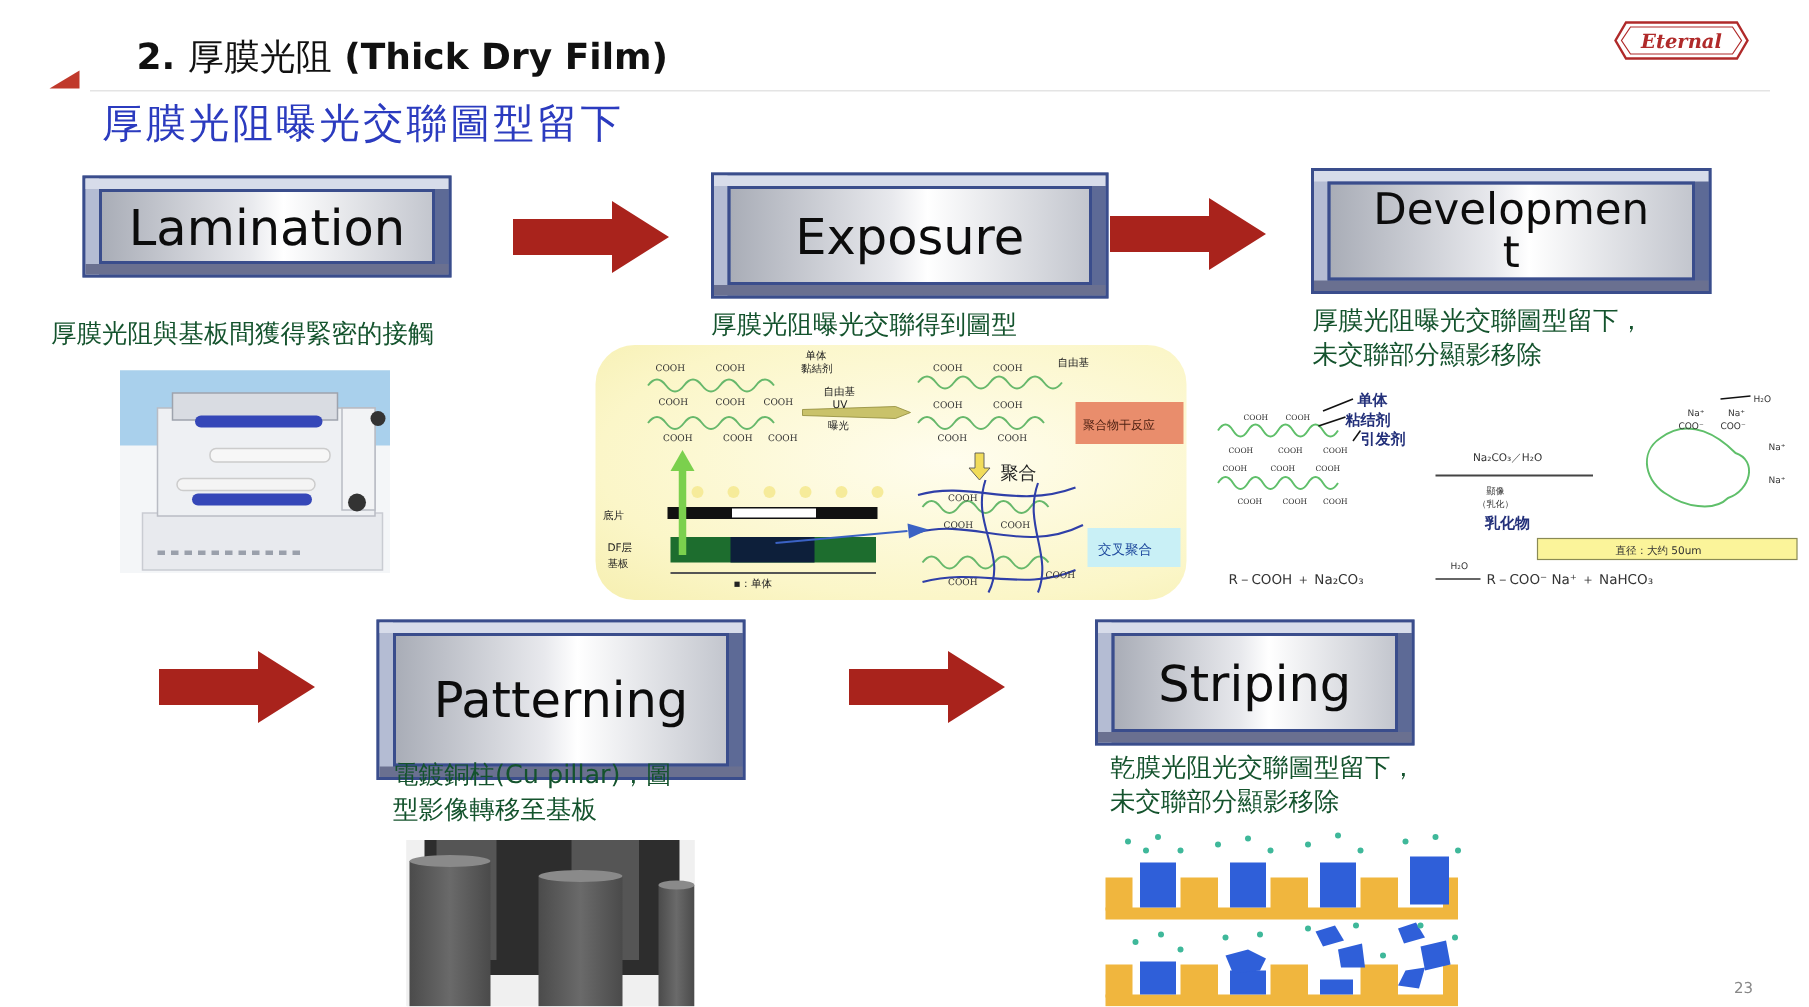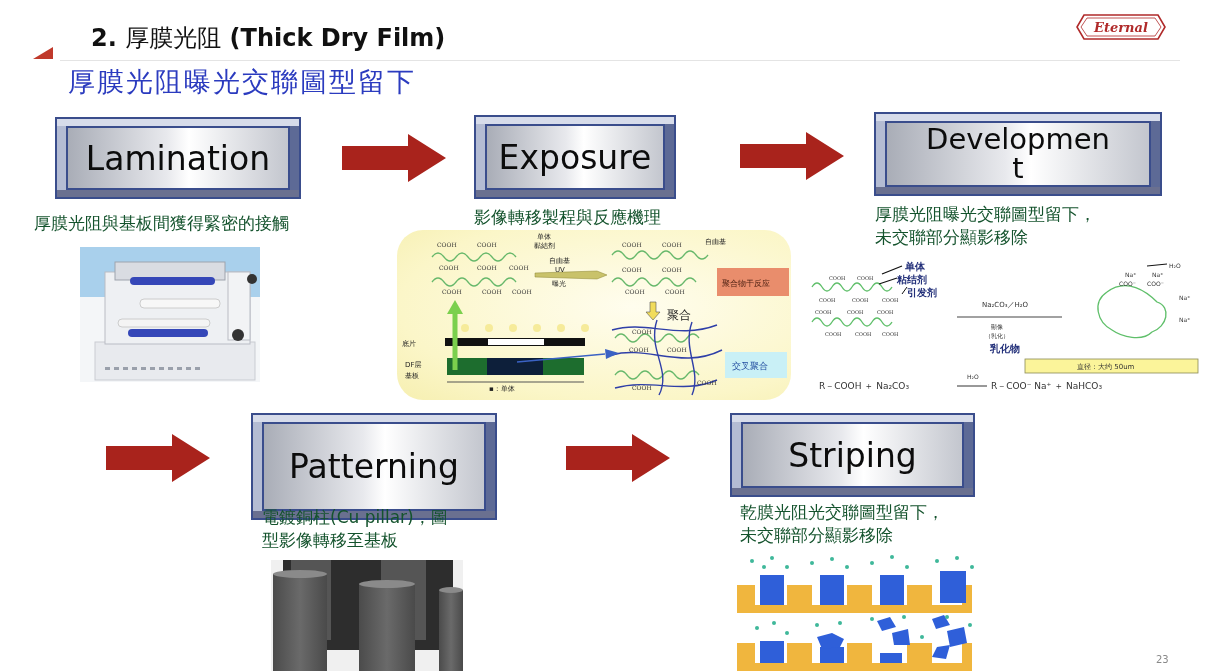--- a/index.html
+++ b/index.html
@@ -71,43 +71,43 @@
 </div>
 <div class="abs header-rule"></div>
 <div class="abs subtitle">厚膜光阻曝光交聯圖型留下</div>
 
 <svg class="abs logo" viewBox="0 0 90 26">
   <polygon points="8,1 82,1 89,13 82,25 8,25 1,13" fill="#fff" stroke="#b02a2a" stroke-width="1.6"></polygon>
   <polygon points="11,4 79,4 85,13 79,22 11,22 5,13" fill="none" stroke="#b02a2a" stroke-width="0.8"></polygon>
   <text x="45" y="18" text-anchor="middle" font-family="DejaVu Serif, serif" font-style="italic" font-weight="bold" font-size="13" fill="#b02a2a">Eternal</text>
 </svg>
 
-<div class="step" style="left:55px; top:117px; width:246px; height:82px;">
+<div class="step" style="left:55px; top:117px; width:246px; height:68px;">
   <div class="step-face">Lamination</div>
 </div>
 <div class="desc" style="left:34px; top:212px;">
   <div>厚膜光阻與基板間獲得緊密的接觸</div>
 </div>
 
 <svg class="arrow" style="left:342px; top:134px;" viewBox="0 0 104 48">
   <polygon points="0,12 66,12 66,0 104,24 66,48 66,36 0,36" fill="#a9231c"></polygon>
 </svg>
 
-<div class="step" style="left:474px; top:115px; width:202px; height:84px;">
+<div class="step" style="left:474px; top:115px; width:265px; height:84px;">
   <div class="step-face">Exposure</div>
 </div>
 <div class="desc" style="left:474px; top:206px;">
-  <div>影像轉移製程與反應機理</div>
+  <div>厚膜光阻曝光交聯得到圖型</div>
 </div>
 
 <svg class="arrow" style="left:740px; top:132px;" viewBox="0 0 104 48">
   <polygon points="0,12 66,12 66,0 104,24 66,48 66,36 0,36" fill="#a9231c"></polygon>
 </svg>
 
-<div class="step" style="left:874px; top:112px; width:288px; height:84px;">
+<div class="step" style="left:874px; top:112px; width:267px; height:84px;">
   <div class="step-face small">
     <div>
       <div>Developmen</div>
       <div>t</div>
     </div>
   </div>
 </div>
 <div class="desc" style="left:875px; top:203px;">
   <div>厚膜光阻曝光交聯圖型留下，</div>
   <div>未交聯部分顯影移除</div>
@@ -286,21 +286,21 @@
 </div>
 <div class="desc" style="left:262px; top:506px;">
   <div>電鍍銅柱(Cu pillar)，圖</div>
   <div>型影像轉移至基板</div>
 </div>
 
 <svg class="arrow" style="left:566px; top:434px;" viewBox="0 0 104 48">
   <polygon points="0,12 66,12 66,0 104,24 66,48 66,36 0,36" fill="#a9231c"></polygon>
 </svg>
 
-<div class="step" style="left:730px; top:413px; width:245px; height:84px;">
+<div class="step" style="left:730px; top:413px; width:213px; height:84px;">
   <div class="step-face">Striping</div>
 </div>
 <div class="desc" style="left:740px; top:501px;">
   <div>乾膜光阻光交聯圖型留下，</div>
   <div>未交聯部分顯影移除</div>
 </div>
 
 <svg class="abs pillars" viewBox="0 0 192 111">
   <defs>
     <linearGradient id="pg" x1="0" x2="1">

